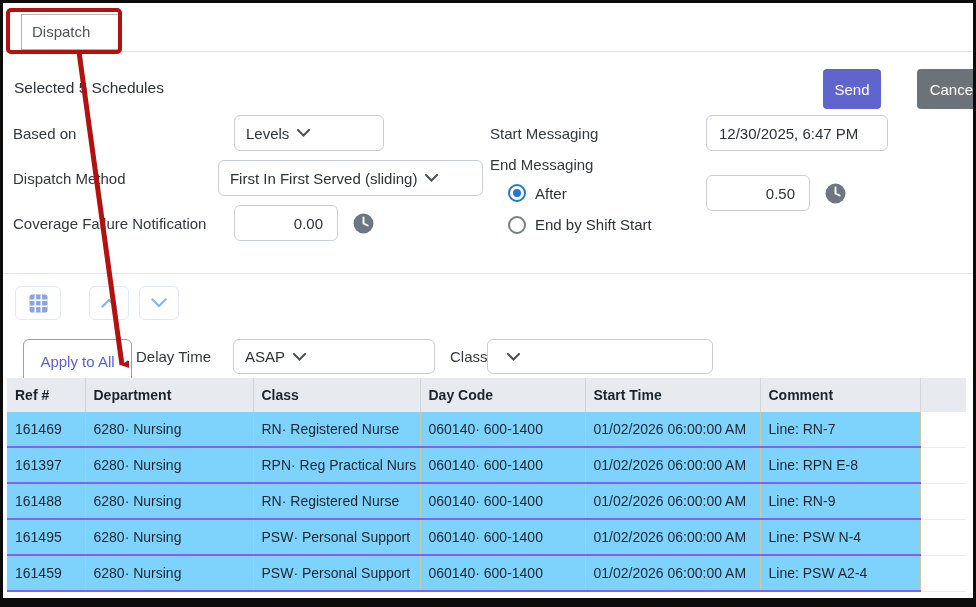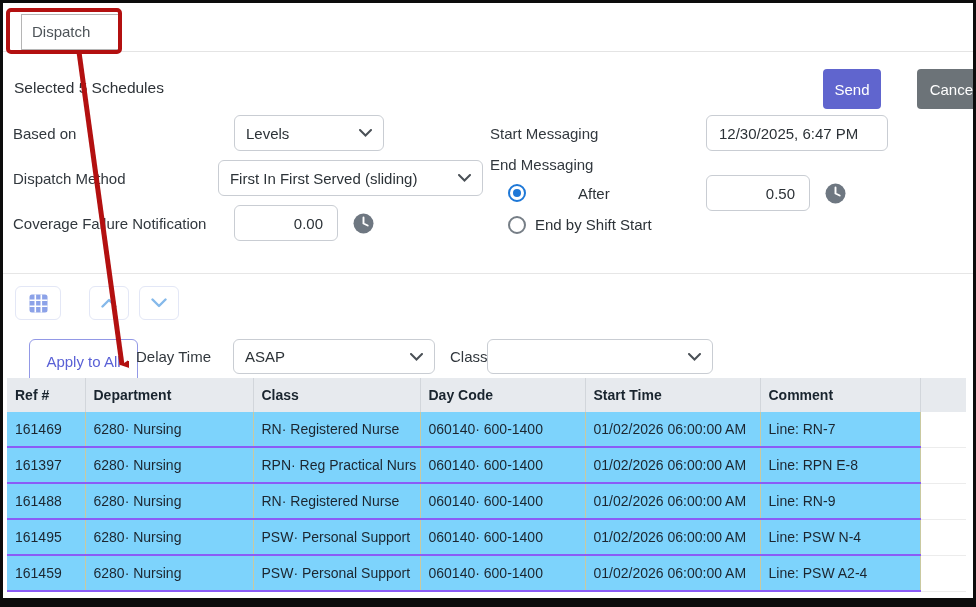--- a/index.html
+++ b/index.html
@@ -18,21 +18,21 @@
   .btn{position:absolute;height:40px;border:none;border-radius:4px;color:#fff;font-size:15px;
        font-family:inherit;cursor:pointer;}
   .btn-send{left:820px;top:66px;width:58px;background:#6065ce;}
   .btn-cancel{left:914px;top:66px;width:72px;background:#6c7378;}
   
   .panel{position:absolute;}
   .frow{display:flex;align-items:center;}
   .flabel{font-size:15px;color:#32383e;}
   .ctrl{box-sizing:border-box;border:1px solid #c9cdd3;border-radius:6px;background:#fff;
         height:36px;font-size:15px;color:#2c3237;display:flex;align-items:center;}
-  .sel{justify-content:space-between;padding:0 11px;}
+  .sel{justify-content:flex-start;padding:0 11px;}
   .sel .chev{flex:0 0 auto;margin-left:8px;}
   .inp-num{justify-content:flex-end;padding-right:14px;}
   .inp-center{justify-content:center;}
   .inp-left{padding-left:12px;}
   .clockbtn{margin-left:15px;width:21px;height:21px;border:none;background:transparent;padding:0;cursor:pointer;}
   
   .radio-row{display:flex;align-items:center;cursor:pointer;}
   .radio{box-sizing:border-box;width:18px;height:18px;border-radius:50%;border:2px solid #767e86;
          margin-right:9px;flex:0 0 auto;position:relative;background:#fff;}
   .radio.on{border-color:#1e78d7;}
@@ -102,21 +102,21 @@
 
   <div class="panel" style="left:487px;top:112px;width:480px;">
     <div class="frow" style="height:36px;">
       <span class="flabel" style="width:216px;">Start Messaging</span>
       <div class="ctrl inp-left" style="width:182px;">12/30/2025, 6:47 PM</div>
     </div>
     <div class="frow" style="height:20px;margin-top:3px;">
       <span class="flabel">End Messaging</span>
     </div>
     <div class="frow" style="height:36px;margin-top:1px;">
-      <span class="radio-row" style="width:216px;padding-left:18px;box-sizing:border-box;gap:43px;">
+      <span class="radio-row" style="width:216px;padding-left:18px;box-sizing:border-box;">
         <span class="radio on"></span>
         <span class="radio-label">After</span>
       </span>
       <div class="ctrl inp-num" style="width:104px;">0.50</div>
       <button class="clockbtn">
         <svg width="21" height="21" viewBox="0 0 21 21">
             <circle cx="10.5" cy="10.5" r="10" fill="#6e7781"></circle>
             <path d="M10.5 4.5v6l4.2 2" stroke="#fff" stroke-width="1.9" fill="none" stroke-linecap="round"></path>
           </svg>
       </button>
@@ -141,21 +141,21 @@
     <svg width="16" height="10" viewBox="0 0 16 10">
         <path d="M1.5 8.5L8 2l6.5 6.5" fill="none" stroke="#85b9ea" stroke-width="2.4" stroke-linecap="round" stroke-linejoin="round"></path>
       </svg>
   </button>
   <button class="toolbtn" style="left:136px;width:40px;">
     <svg width="16" height="10" viewBox="0 0 16 10">
         <path d="M1.5 1.5L8 8l6.5-6.5" fill="none" stroke="#85b9ea" stroke-width="2.4" stroke-linecap="round" stroke-linejoin="round"></path>
       </svg>
   </button>
 
-  <button class="btn-outline" style="left:26px;top:336px;width:109px;height:45px;">Apply to All</button>
+  <button class="btn-outline" style="left:20px;top:336px;width:109px;height:45px;">Apply to All</button>
   <span class="bar-label" style="left:133px;">Delay Time</span>
   <div class="ctrl sel" style="position:absolute;left:230px;top:336px;width:202px;height:35px;">
     <span>ASAP</span>
     <svg class="chev" width="13" height="8" viewBox="0 0 13 8">
         <path d="M1 1l5.5 5.5L12 1" fill="none" stroke="#4a5056" stroke-width="2" stroke-linecap="round"></path>
       </svg>
   </div>
   <span class="bar-label" style="left:447px;">Class</span>
   <div class="ctrl sel" style="position:absolute;left:484px;top:336px;width:226px;height:35px;">
     <span></span>

